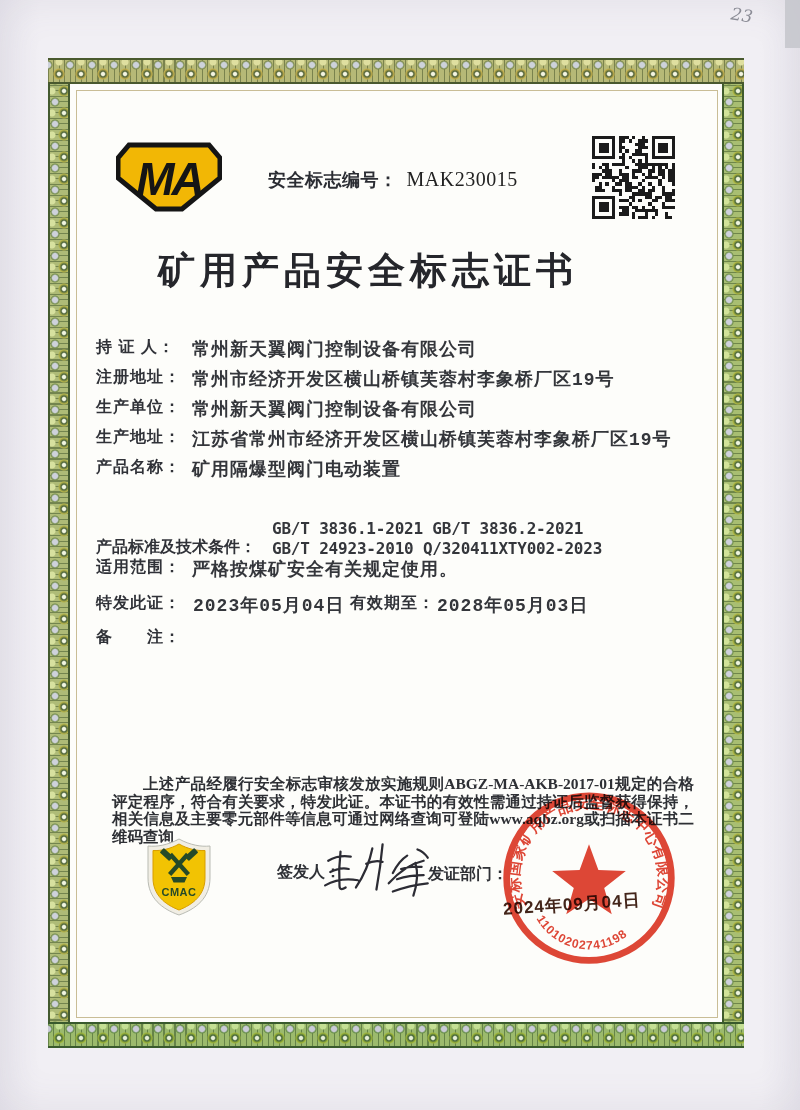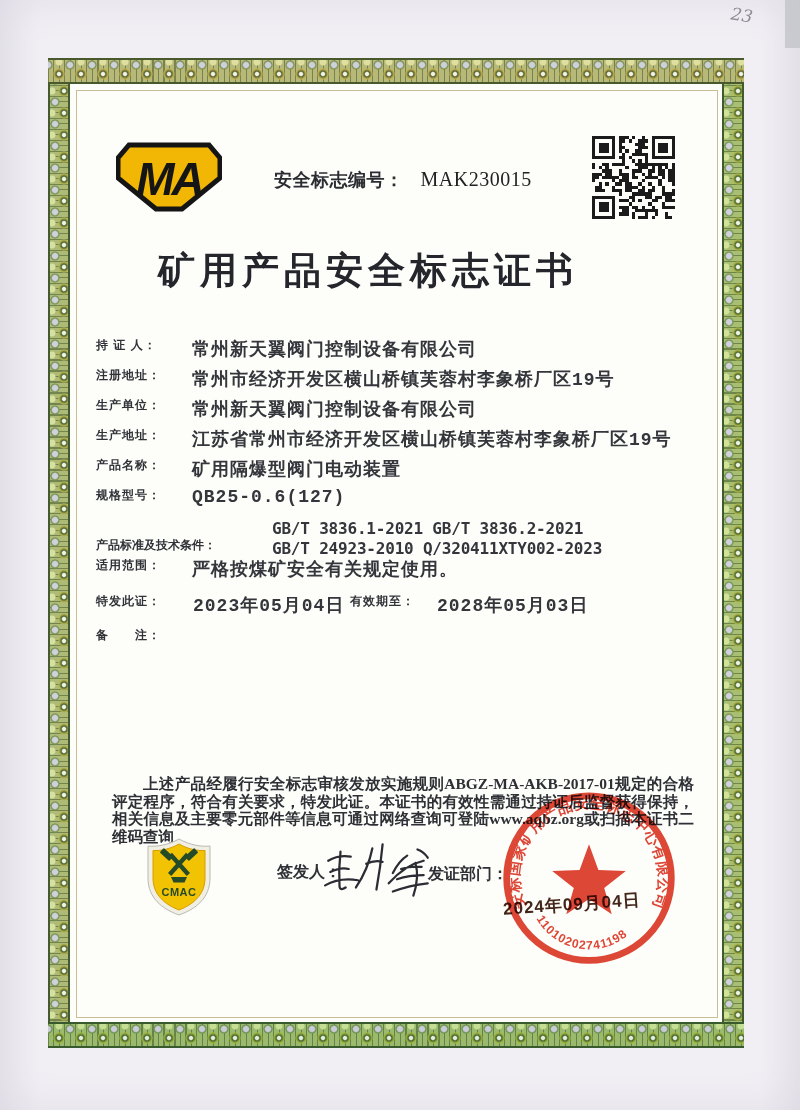--- a/index.html
+++ b/index.html
@@ -33,33 +33,33 @@
       background-size:26px 22px,26px 22px,26px 22px,26px 22px,auto;
       border-left:2px solid #49592e;border-right:2px solid #49592e;box-sizing:border-box;}
   .b-top{left:48px;top:58px;width:696px;height:26px;}
   .b-bottom{left:48px;top:1022px;width:696px;height:26px;filter:hue-rotate(18deg) saturate(1.15) brightness(.97);}
   .b-left{left:48px;top:58px;width:22px;height:990px;filter:hue-rotate(8deg);}
   .b-right{left:722px;top:58px;width:22px;height:990px;filter:hue-rotate(12deg) saturate(1.1);}
   .inner-line{position:absolute;left:76px;top:90px;width:640px;height:926px;border:1px solid #c9bd96;}
 
   
   .ma-logo{position:absolute;left:116px;top:142px;width:106px;height:70px;}
-  .serial{position:absolute;left:274px;top:168px;display:flex;align-items:baseline;gap:17px;white-space:nowrap;}
+  .serial{position:absolute;left:268px;top:168px;display:flex;align-items:baseline;gap:9px;white-space:nowrap;}
   .serial-label{font-size:18px;font-weight:bold;color:#2b2d33;letter-spacing:.5px;}
   .serial-value{font-size:20px;font-family:"Liberation Serif",serif;color:#222;letter-spacing:.5px;}
   .qr{position:absolute;left:592px;top:136px;width:83px;height:83px;display:grid;
       grid-template-columns:repeat(25,1fr);grid-template-rows:repeat(25,1fr);background:#fdfdfa;}
   .qr .d{background:#1b1b1b;}
 
   .cert-title{position:absolute;left:70px;top:246px;width:596px;text-align:center;
       font-family:"Liberation Serif",serif;font-weight:bold;font-size:37px;letter-spacing:5px;color:#25262b;}
 
   
   .frow{position:absolute;left:96px;white-space:nowrap;}
-  .flabel{display:inline-block;width:96px;font-size:12px;font-weight:bold;color:#303238;letter-spacing:1px;vertical-align:top;}
+  .flabel{display:inline-block;width:96px;font-size:16px;font-weight:bold;color:#303238;letter-spacing:1px;vertical-align:top;}
   .flabel.wide{width:176px;letter-spacing:0;margin-top:8px;}
   .fvalue{display:inline-block;font-family:Liberation Mono, monospace;font-weight:bold;font-size:18px;
       color:#34363b;letter-spacing:1px;vertical-align:top;}
   .fvalue.std{white-space:normal;width:336px;font-family:"DejaVu Sans Mono",monospace;font-size:16px;
       letter-spacing:-.2px;line-height:20px;margin-top:-10px;}
   .dspan{position:absolute;white-space:nowrap;}
 
   
   .statement{position:absolute;left:112px;top:731px;width:582px;text-indent:2em;text-align:justify;
       font-family:"Liberation Serif",serif;font-weight:bold;font-size:15.5px;line-height:17.6px;color:#2e3035;margin-top:44px;}
@@ -731,22 +731,20 @@
   <div class="frow" style="top:337px">
     <span class="flabel">持 证 人：</span><span class="fvalue">常州新天翼阀门控制设备有限公司</span></div>
   <div class="frow" style="top:367px">
     <span class="flabel">注册地址：</span><span class="fvalue">常州市经济开发区横山桥镇芙蓉村李象桥厂区19号</span></div>
   <div class="frow" style="top:397px">
     <span class="flabel">生产单位：</span><span class="fvalue">常州新天翼阀门控制设备有限公司</span></div>
   <div class="frow" style="top:427px">
     <span class="flabel">生产地址：</span><span class="fvalue">江苏省常州市经济开发区横山桥镇芙蓉村李象桥厂区19号</span></div>
   <div class="frow" style="top:457px">
     <span class="flabel">产品名称：</span><span class="fvalue">矿用隔爆型阀门电动装置</span></div>
-  <div class="frow" style="top:487px">
-    <span class="flabel">规格型号：</span><span class="fvalue">QB25-0.6(127)</span></div>
   <div class="frow" style="top:529px">
     <span class="flabel wide">产品标准及技术条件：</span><span class="fvalue std">GB/T 3836.1-2021 GB/T 3836.2-2021 GB/T 24923-2010 Q/320411XTY002-2023</span></div>
   <div class="frow" style="top:557px">
     <span class="flabel">适用范围：</span><span class="fvalue">严格按煤矿安全有关规定使用。</span></div>
 
   <span class="dspan flabel" style="left:96px;top:593px">特发此证：</span>
   <span class="dspan fvalue" style="left:193px;top:593px">2023年05月04日</span>
   <span class="dspan flabel" style="left:350px;top:593px">有效期至：</span>
   <span class="dspan fvalue" style="left:437px;top:593px">2028年05月03日</span>
 

